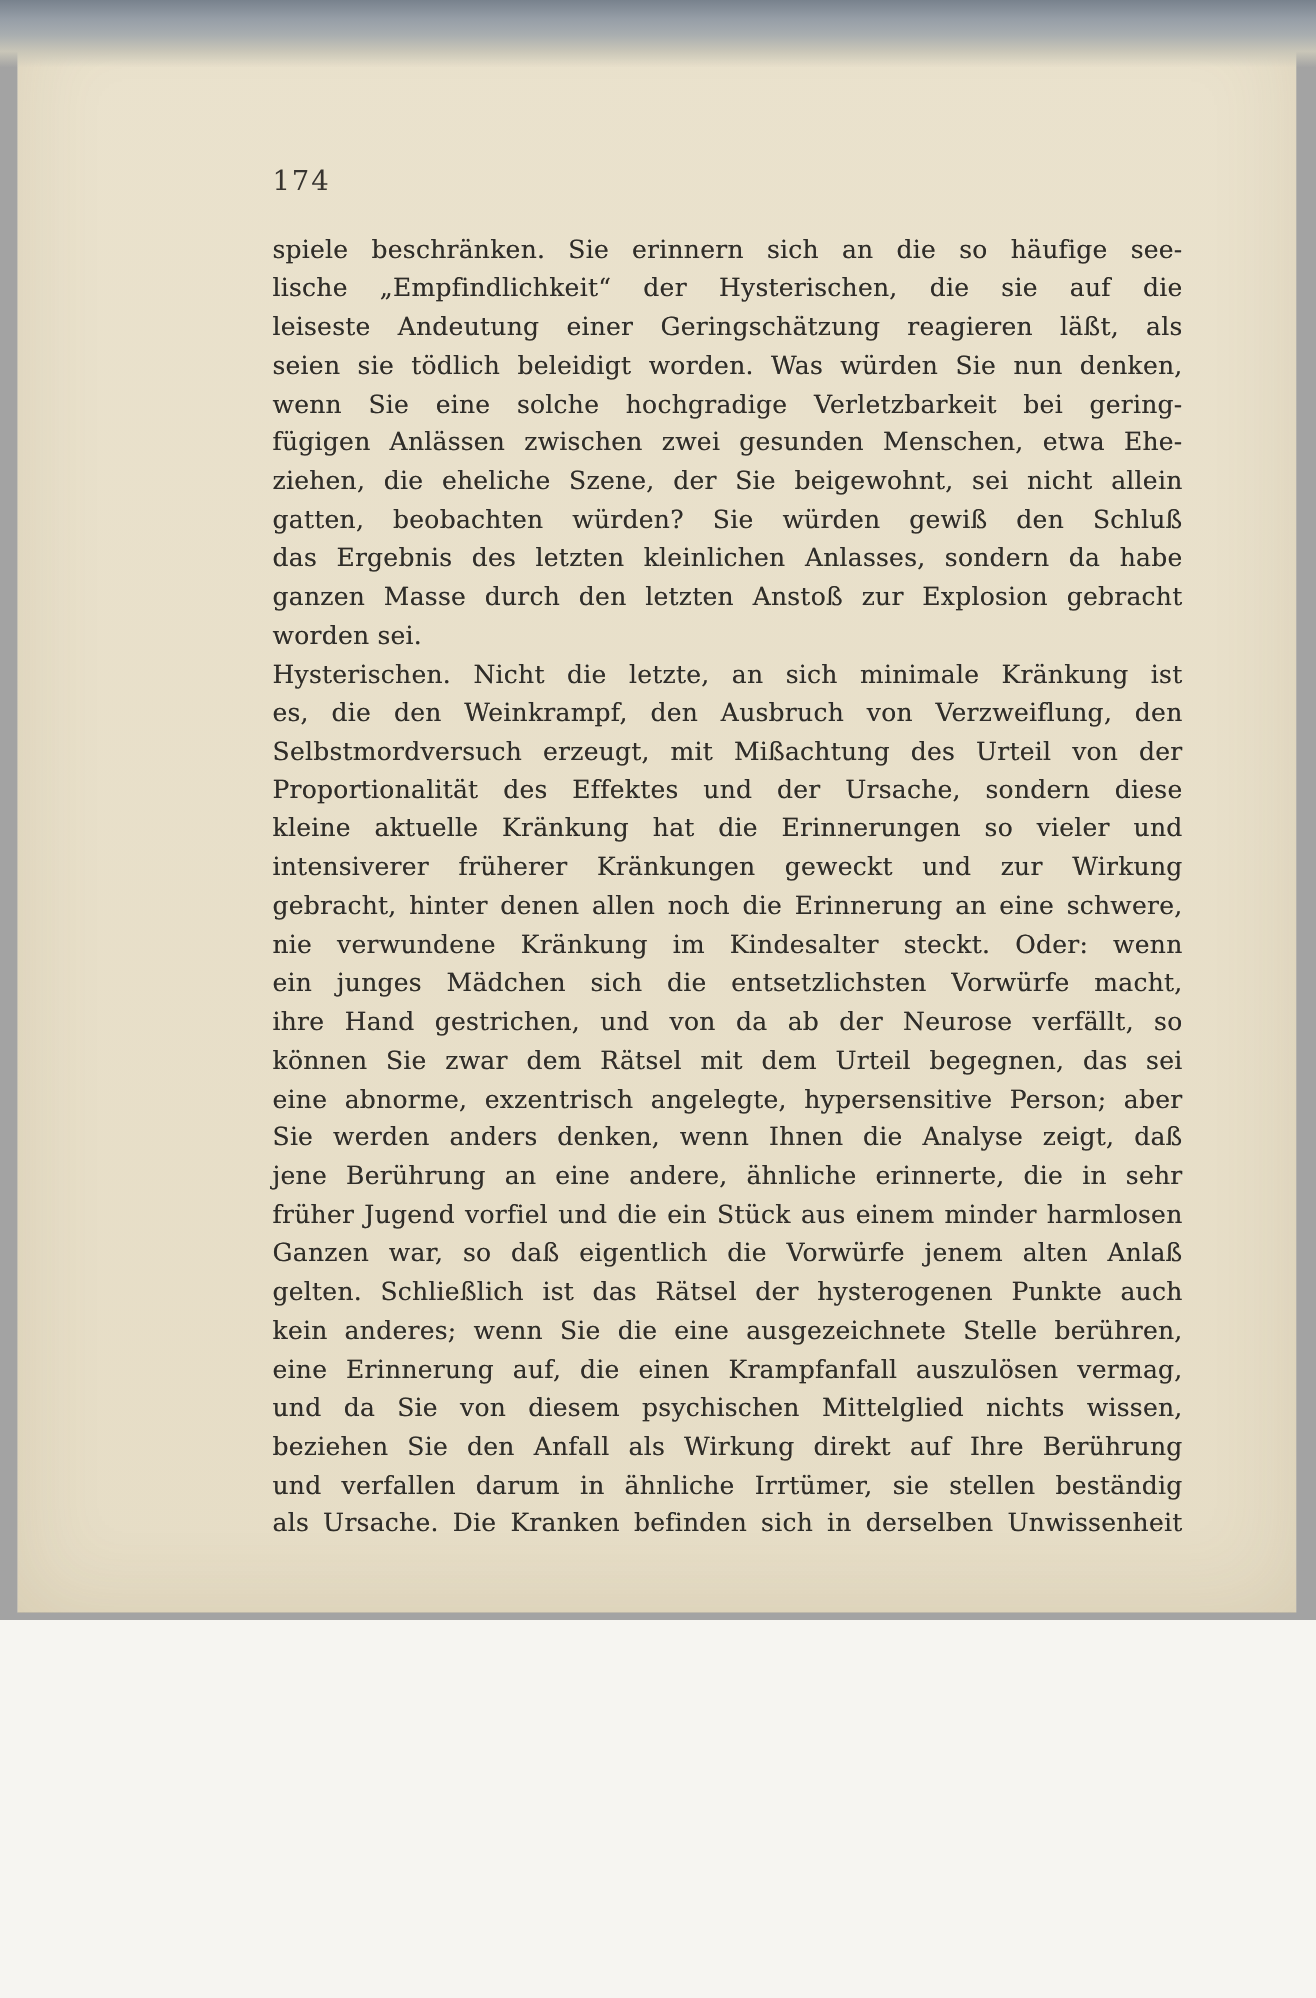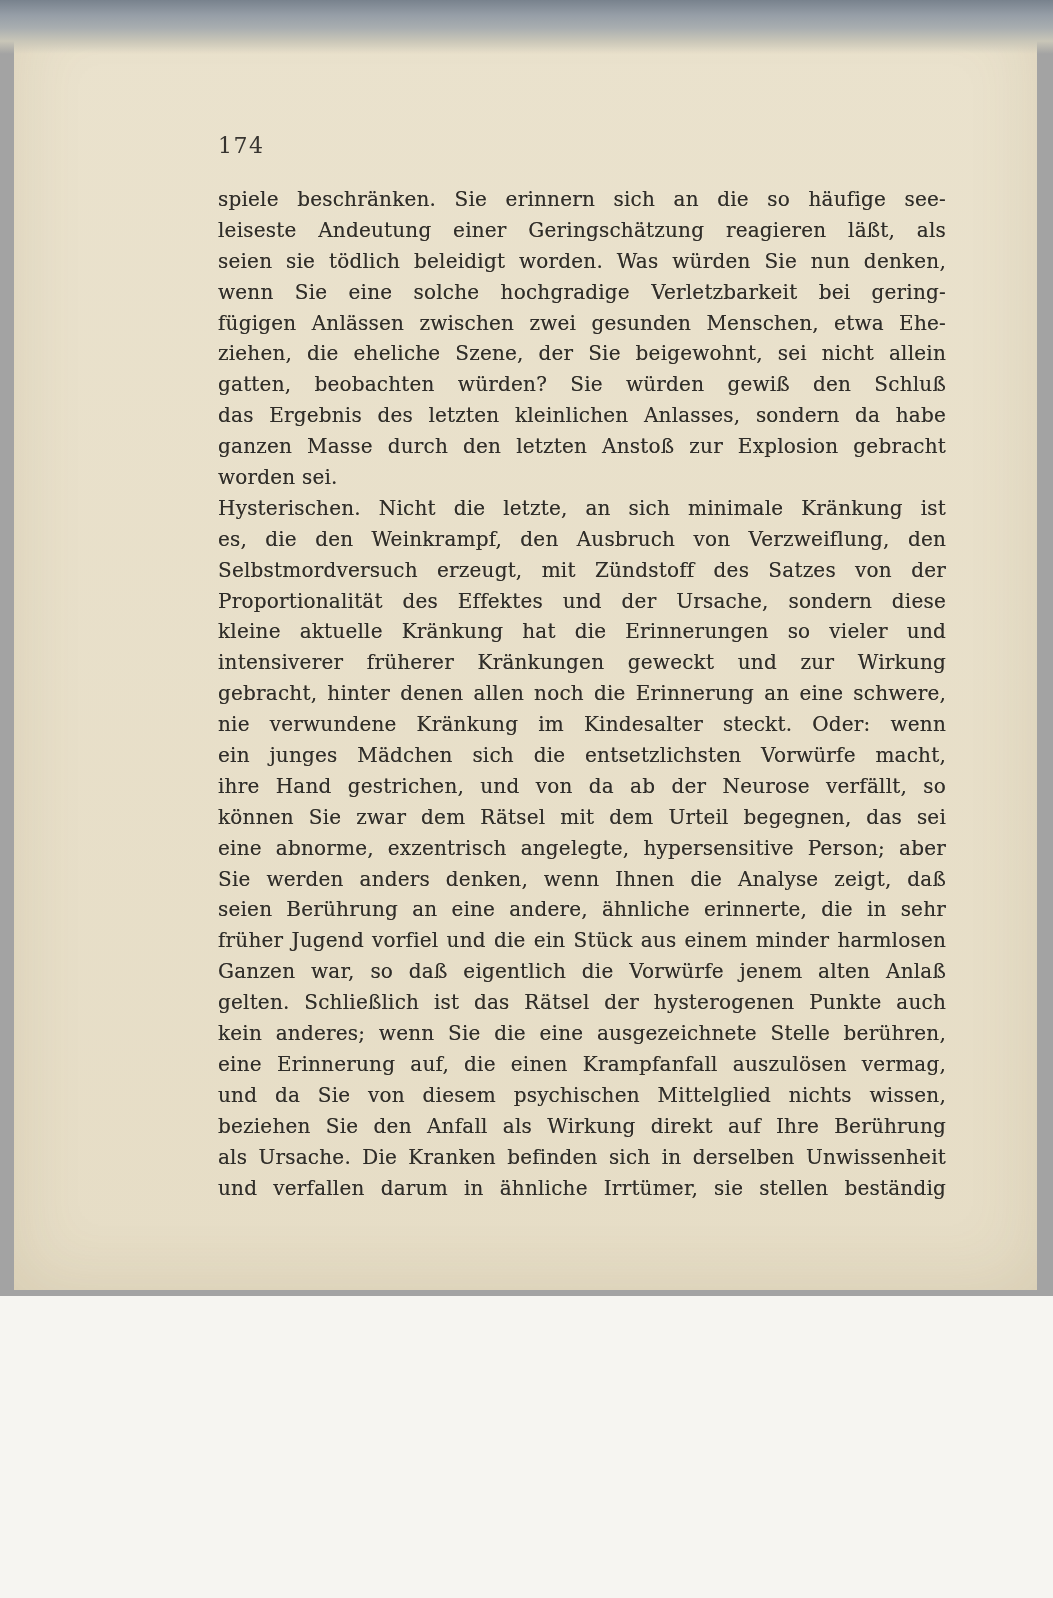--- a/index.html
+++ b/index.html
@@ -73,46 +73,47 @@
 </style>
 </head>
 <body>
 
 <div class="scan">
   <div class="paper"></div>
   <div class="top-band"></div>
   <div class="page-number">174</div>
   <div class="text-block">
       <div class="line">spiele beschränken. Sie erinnern sich an die so häufige see-</div>
+      <div class="line">lische „Empfindlichkeit“ der Hysterischen, die sie auf die</div>
       <div class="line">leiseste Andeutung einer Geringschätzung reagieren läßt, als</div>
       <div class="line">seien sie tödlich beleidigt worden. Was würden Sie nun denken,</div>
       <div class="line">wenn Sie eine solche hochgradige Verletzbarkeit bei gering-</div>
       <div class="line">fügigen Anlässen zwischen zwei gesunden Menschen, etwa Ehe-</div>
       <div class="line">ziehen, die eheliche Szene, der Sie beigewohnt, sei nicht allein</div>
       <div class="line">gatten, beobachten würden? Sie würden gewiß den Schluß</div>
       <div class="line">das Ergebnis des letzten kleinlichen Anlasses, sondern da habe</div>
       <div class="line">ganzen Masse durch den letzten Anstoß zur Explosion gebracht</div>
       <div class="line para-end">worden sei.</div>
       <div class="line">Hysterischen. Nicht die letzte, an sich minimale Kränkung ist</div>
       <div class="line">es, die den Weinkrampf, den Ausbruch von Verzweiflung, den</div>
-      <div class="line">Selbstmordversuch erzeugt, mit Zündstoff des Satzes von der</div>
+      <div class="line">Selbstmordversuch erzeugt, mit Mißachtung des Urteil von der</div>
       <div class="line">Proportionalität des Effektes und der Ursache, sondern diese</div>
       <div class="line">kleine aktuelle Kränkung hat die Erinnerungen so vieler und</div>
       <div class="line">intensiverer früherer Kränkungen geweckt und zur Wirkung</div>
       <div class="line">gebracht, hinter denen allen noch die Erinnerung an eine schwere,</div>
       <div class="line">nie verwundene Kränkung im Kindesalter steckt. Oder: wenn</div>
       <div class="line">ein junges Mädchen sich die entsetzlichsten Vorwürfe macht,</div>
       <div class="line">ihre Hand gestrichen, und von da ab der Neurose verfällt, so</div>
       <div class="line">können Sie zwar dem Rätsel mit dem Urteil begegnen, das sei</div>
       <div class="line">eine abnorme, exzentrisch angelegte, hypersensitive Person; aber</div>
       <div class="line">Sie werden anders denken, wenn Ihnen die Analyse zeigt, daß</div>
-      <div class="line">seien Berührung an eine andere, ähnliche erinnerte, die in sehr</div>
+      <div class="line">jene Berührung an eine andere, ähnliche erinnerte, die in sehr</div>
       <div class="line">früher Jugend vorfiel und die ein Stück aus einem minder harmlosen</div>
       <div class="line">Ganzen war, so daß eigentlich die Vorwürfe jenem alten Anlaß</div>
       <div class="line">gelten. Schließlich ist das Rätsel der hysterogenen Punkte auch</div>
       <div class="line">kein anderes; wenn Sie die eine ausgezeichnete Stelle berühren,</div>
       <div class="line">eine Erinnerung auf, die einen Krampfanfall auszulösen vermag,</div>
       <div class="line">und da Sie von diesem psychischen Mittelglied nichts wissen,</div>
       <div class="line">beziehen Sie den Anfall als Wirkung direkt auf Ihre Berührung</div>
+      <div class="line">und verfallen darum in ähnliche Irrtümer, sie stellen beständig</div>
       <div class="line">als Ursache. Die Kranken befinden sich in derselben Unwissenheit</div>
-      <div class="line">und verfallen darum in ähnliche Irrtümer, sie stellen beständig</div>
     </div>
 </div>
 
 </body></html>

